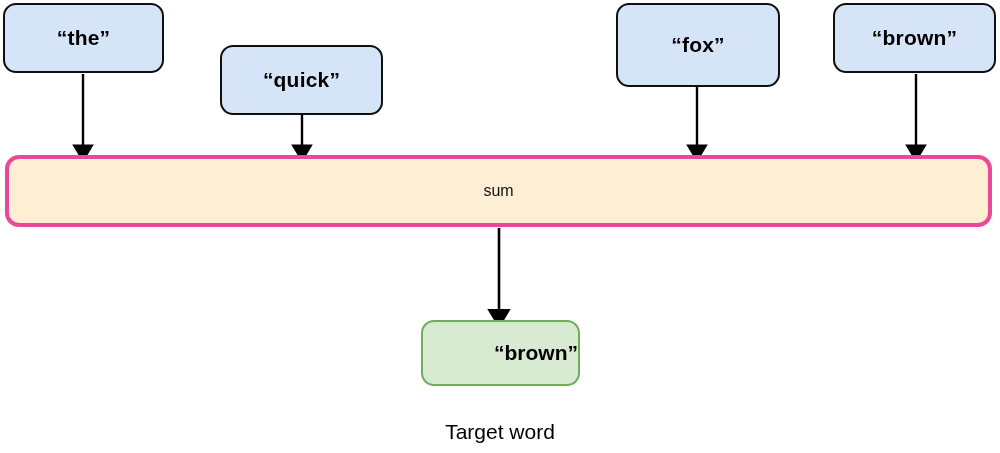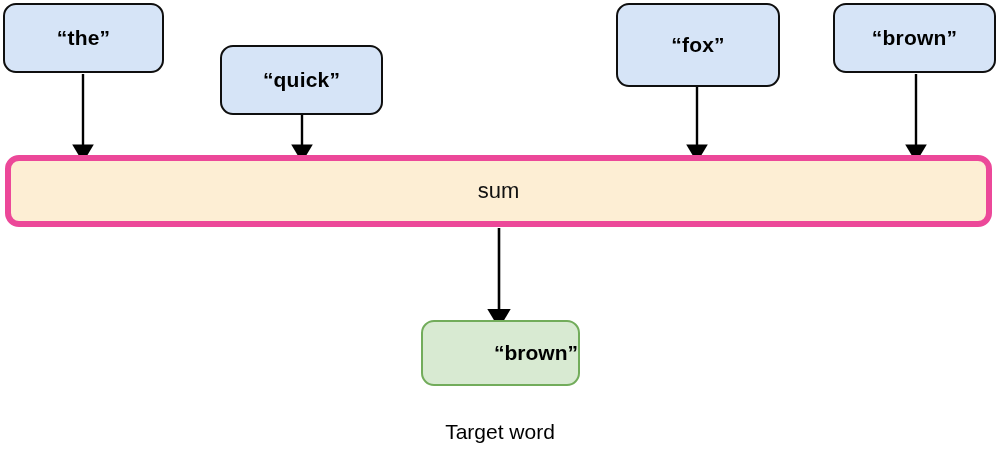--- a/index.html
+++ b/index.html
@@ -33,24 +33,24 @@
     background: #d6e4f7;
     border: 2.5px solid #0f0f0f;
     border-radius: 13px;
     font-weight: bold;
     font-size: 21px;
     color: #000000;
     letter-spacing: 0.2px;
   }
   .sum-node {
     background: #fdeed4;
-    border: 6px solid #ec4899;
+    border: 4px solid #ec4899;
     border-radius: 14px;
     font-weight: normal;
-    font-size: 22px;
+    font-size: 16px;
     color: #111111;
   }
   .target-node {
     background: #d8ead2;
     border: 2.5px solid #72ac5b;
     border-radius: 13px;
     font-weight: bold;
     font-size: 21px;
     color: #000000;
     justify-content: flex-end;

